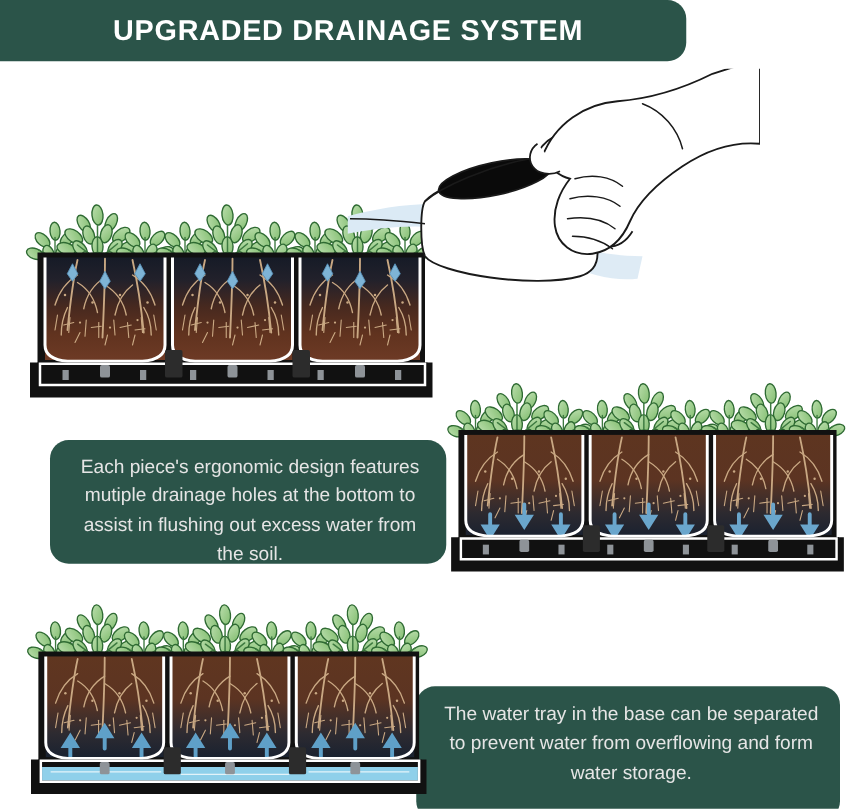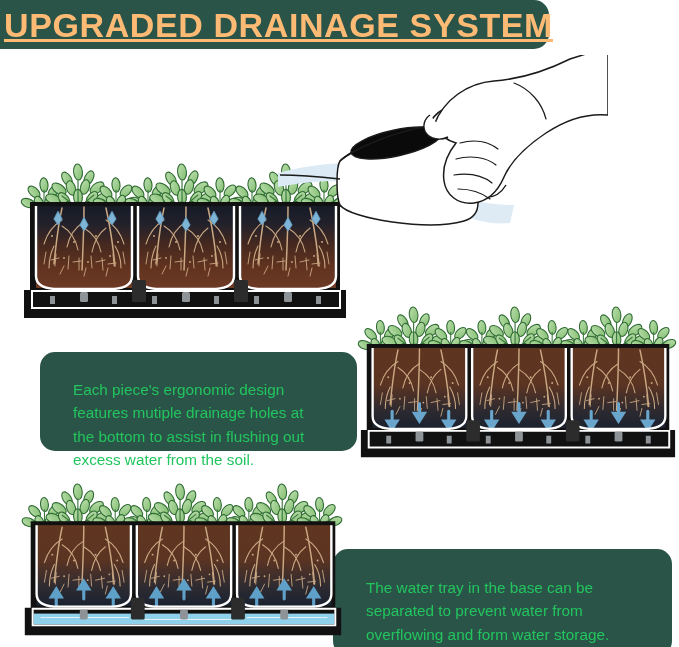--- a/index.html
+++ b/index.html
@@ -11,34 +11,34 @@
   .stage{position:absolute;inset:0;width:679px;height:647px;background:#fff;}
 
   
   .banner{
     position:absolute;left:0;top:0;width:549px;height:49px;
     background:#2b5449;border-radius:0 15px 15px 0;
     display:flex;align-items:center;justify-content:center;
     box-sizing:border-box;padding-left:8px;
   }
   .banner-title{
-    color:#fdba74;font-size:34px;font-weight:bold;letter-spacing:.6px;
+    color:#ffffff;font-size:23px;font-weight:bold;letter-spacing:.6px;
     font-family:"Liberation Sans",sans-serif;white-space:nowrap;
     line-height:1;
-    text-decoration:underline;
   }
 
   
   .caption{
     position:absolute;background:#2b5449;border-radius:15px;
     color:#ffffff;box-sizing:border-box;
   }
   .caption p{
-    margin:16px;font-size:15.3px;line-height:1.52;color:#22c55e;
+    margin:0;font-size:15.3px;line-height:1.52;color:#e5e5e5;
     font-family:"Liberation Sans",sans-serif;
+    text-align:center;
   }
   #caption-1{left:40px;top:352px;width:317px;height:99px;padding:10px 14px 10px 17px;}
   #caption-2{left:333px;top:549px;width:339px;height:107px;padding:11px 12px 10px 17px;border-radius:15px;}
 
   
   .planter{position:absolute;}
   .planter svg{display:block;}
 
   #planter-top{left:20px;top:158px;}
   #planter-mid{left:357px;top:300px;}

